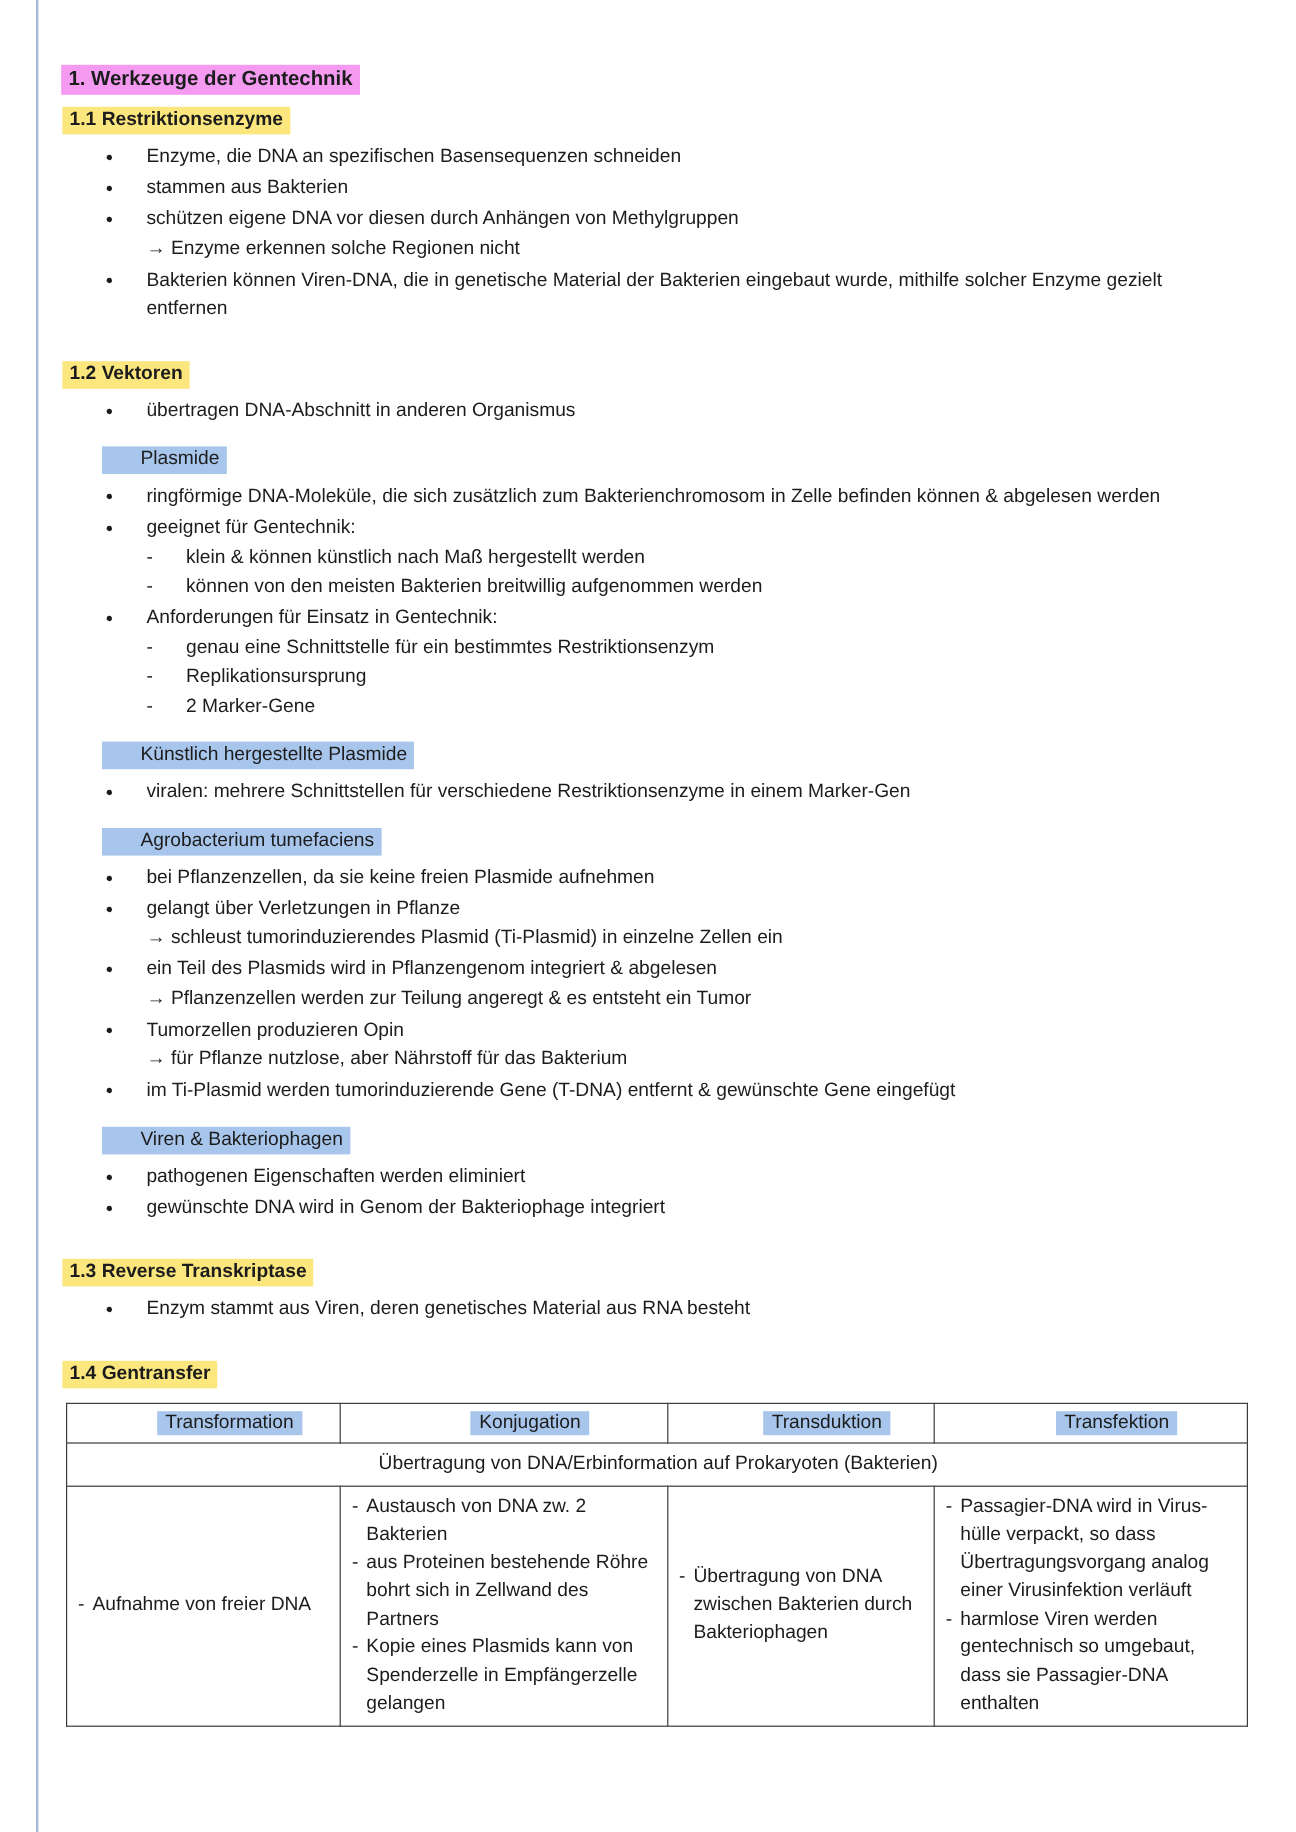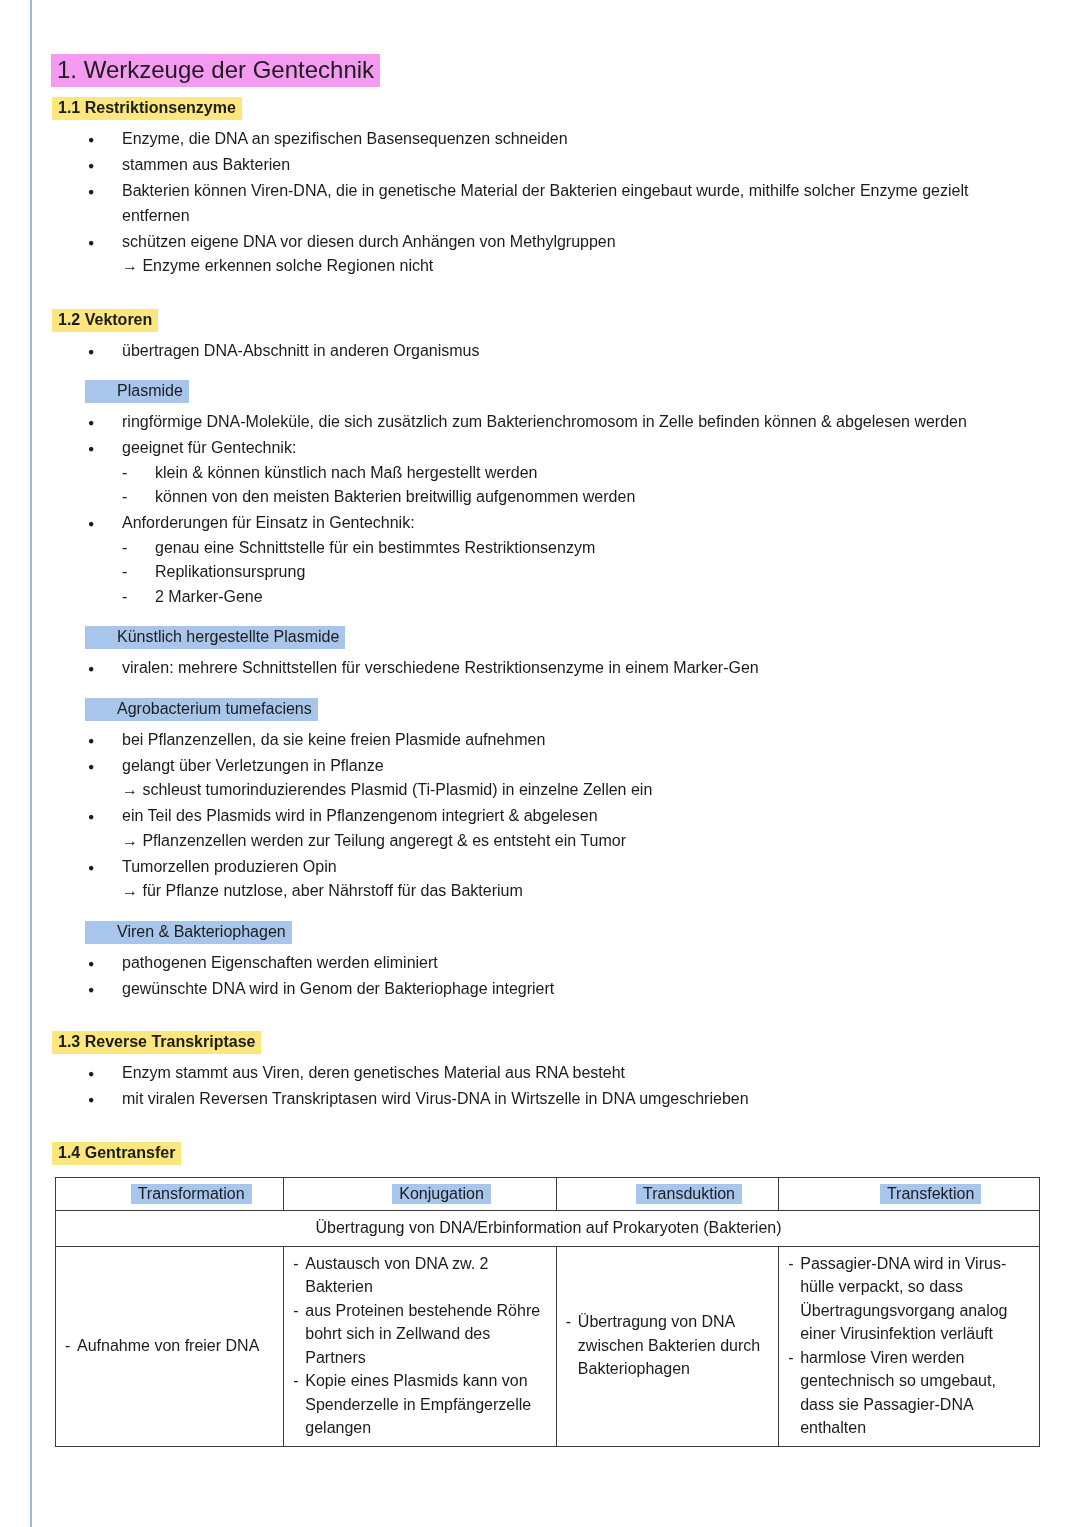--- a/index.html
+++ b/index.html
@@ -21,22 +21,22 @@
   }
   .content { padding: 54px 40px 40px 55px; }
 
   .hl { padding: 2px 6px 3px 6px; }
   .hl-pink   { background: var(--hl-pink, #f49af1); }
   .hl-yellow { background: var(--hl-yellow, #fbe77d); }
   .hl-blue   { background: var(--hl-blue, #a8c6ec); padding-left: 32px; }
 
   .doc-title {
     display: inline-block;
-    font-size: 24px;
-    font-weight: normal;
+    font-size: 17px;
+    font-weight: bold;
     margin-left: -4px;
   }
   .sec-head {
     display: inline-block;
     font-weight: bold;
     font-size: 16px;
     margin-left: -3px;
   }
   .sub-head {
     display: inline-block;
@@ -124,25 +124,25 @@
 
   <div class="title-row">
     <span class="hl hl-pink doc-title">1. Werkzeuge der Gentechnik</span>
   </div>
 
   <div>
     <span class="hl hl-yellow sec-head">1.1 Restriktionsenzyme</span>
     <ul class="bullets">
       <li><span>Enzyme, die DNA an spezifischen Basensequenzen schneiden</span></li>
       <li><span>stammen aus Bakterien</span></li>
-      <li><span>Bakterien können Viren-DNA, die in genetische Material der Bakterien eingebaut wurde, mithilfe solcher Enzyme gezielt entfernen</span></li>
       <li>
         <span>schützen eigene DNA vor diesen durch Anhängen von Methylgruppen</span>
         <div class="arrow-line">→ Enzyme erkennen solche Regionen nicht</div>
       </li>
+      <li><span>Bakterien können Viren-DNA, die in genetische Material der Bakterien eingebaut wurde, mithilfe solcher Enzyme gezielt entfernen</span></li>
     </ul>
   </div>
 
   <div class="section">
     <span class="hl hl-yellow sec-head">1.2 Vektoren</span>
     <ul class="bullets">
       <li><span>übertragen DNA-Abschnitt in anderen Organismus</span></li>
     </ul>
 
     
@@ -188,38 +188,38 @@
           <div class="arrow-line">→ schleust tumorinduzierendes Plasmid (Ti-Plasmid) in einzelne Zellen ein</div>
         </li>
         <li>
           <span>ein Teil des Plasmids wird in Pflanzengenom integriert &amp; abgelesen</span>
           <div class="arrow-line">→ Pflanzenzellen werden zur Teilung angeregt &amp; es entsteht ein Tumor</div>
         </li>
         <li>
           <span>Tumorzellen produzieren Opin</span>
           <div class="arrow-line">→ für Pflanze nutzlose, aber Nährstoff für das Bakterium</div>
         </li>
+        <li><span>im Ti-Plasmid werden tumorinduzierende Gene (T-DNA) entfernt &amp; gewünschte Gene eingefügt</span></li>
       </ul>
     </div>
 
     
     <div class="subgroup">
       <span class="hl hl-blue sub-head">Viren &amp; Bakteriophagen</span>
       <ul class="bullets">
         <li><span>pathogenen Eigenschaften werden eliminiert</span></li>
         <li><span>gewünschte DNA wird in Genom der Bakteriophage integriert</span></li>
       </ul>
     </div>
   </div>
 
   <div class="section">
     <span class="hl hl-yellow sec-head">1.3 Reverse Transkriptase</span>
     <ul class="bullets">
       <li><span>Enzym stammt aus Viren, deren genetisches Material aus RNA besteht</span></li>
-      <li><span>mit viralen Reversen Transkriptasen wird Virus-DNA in Wirtszelle in DNA umgeschrieben</span></li>
     </ul>
   </div>
 
   <div class="section">
     <span class="hl hl-yellow sec-head">1.4 Gentransfer</span>
 
     <table class="gt">
       <colgroup>
         <col class="c1">
           <col class="c2">

